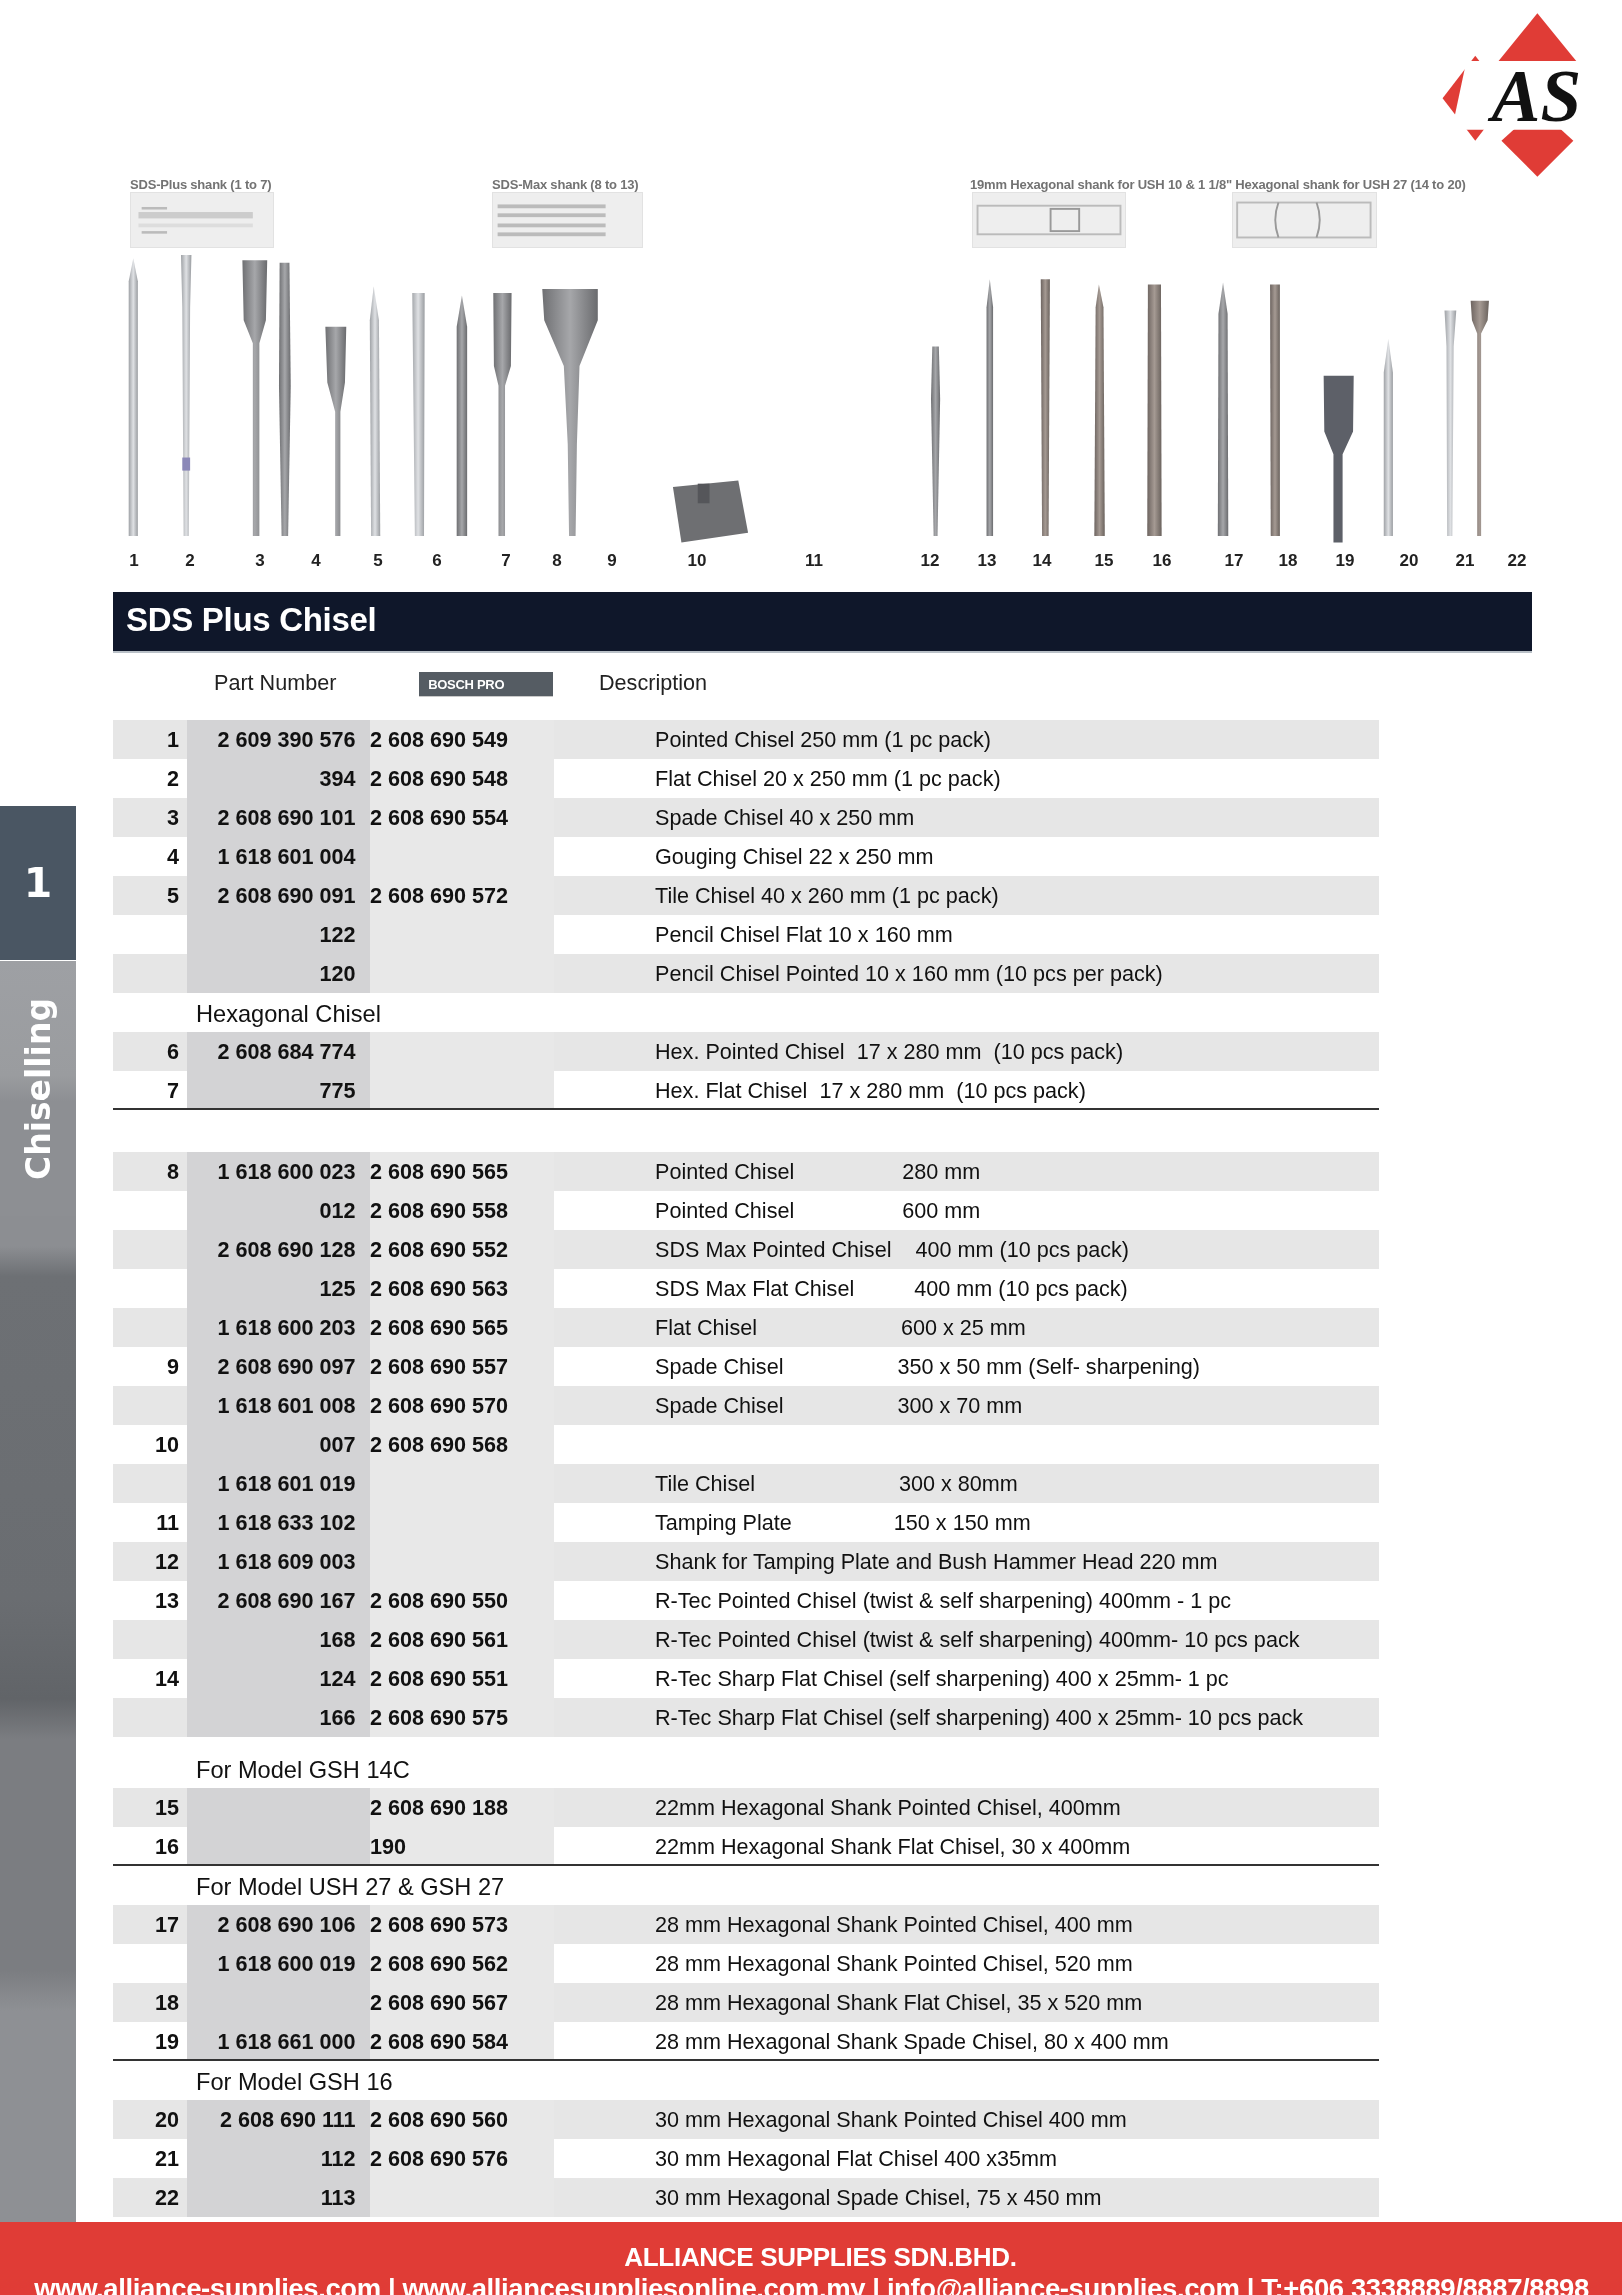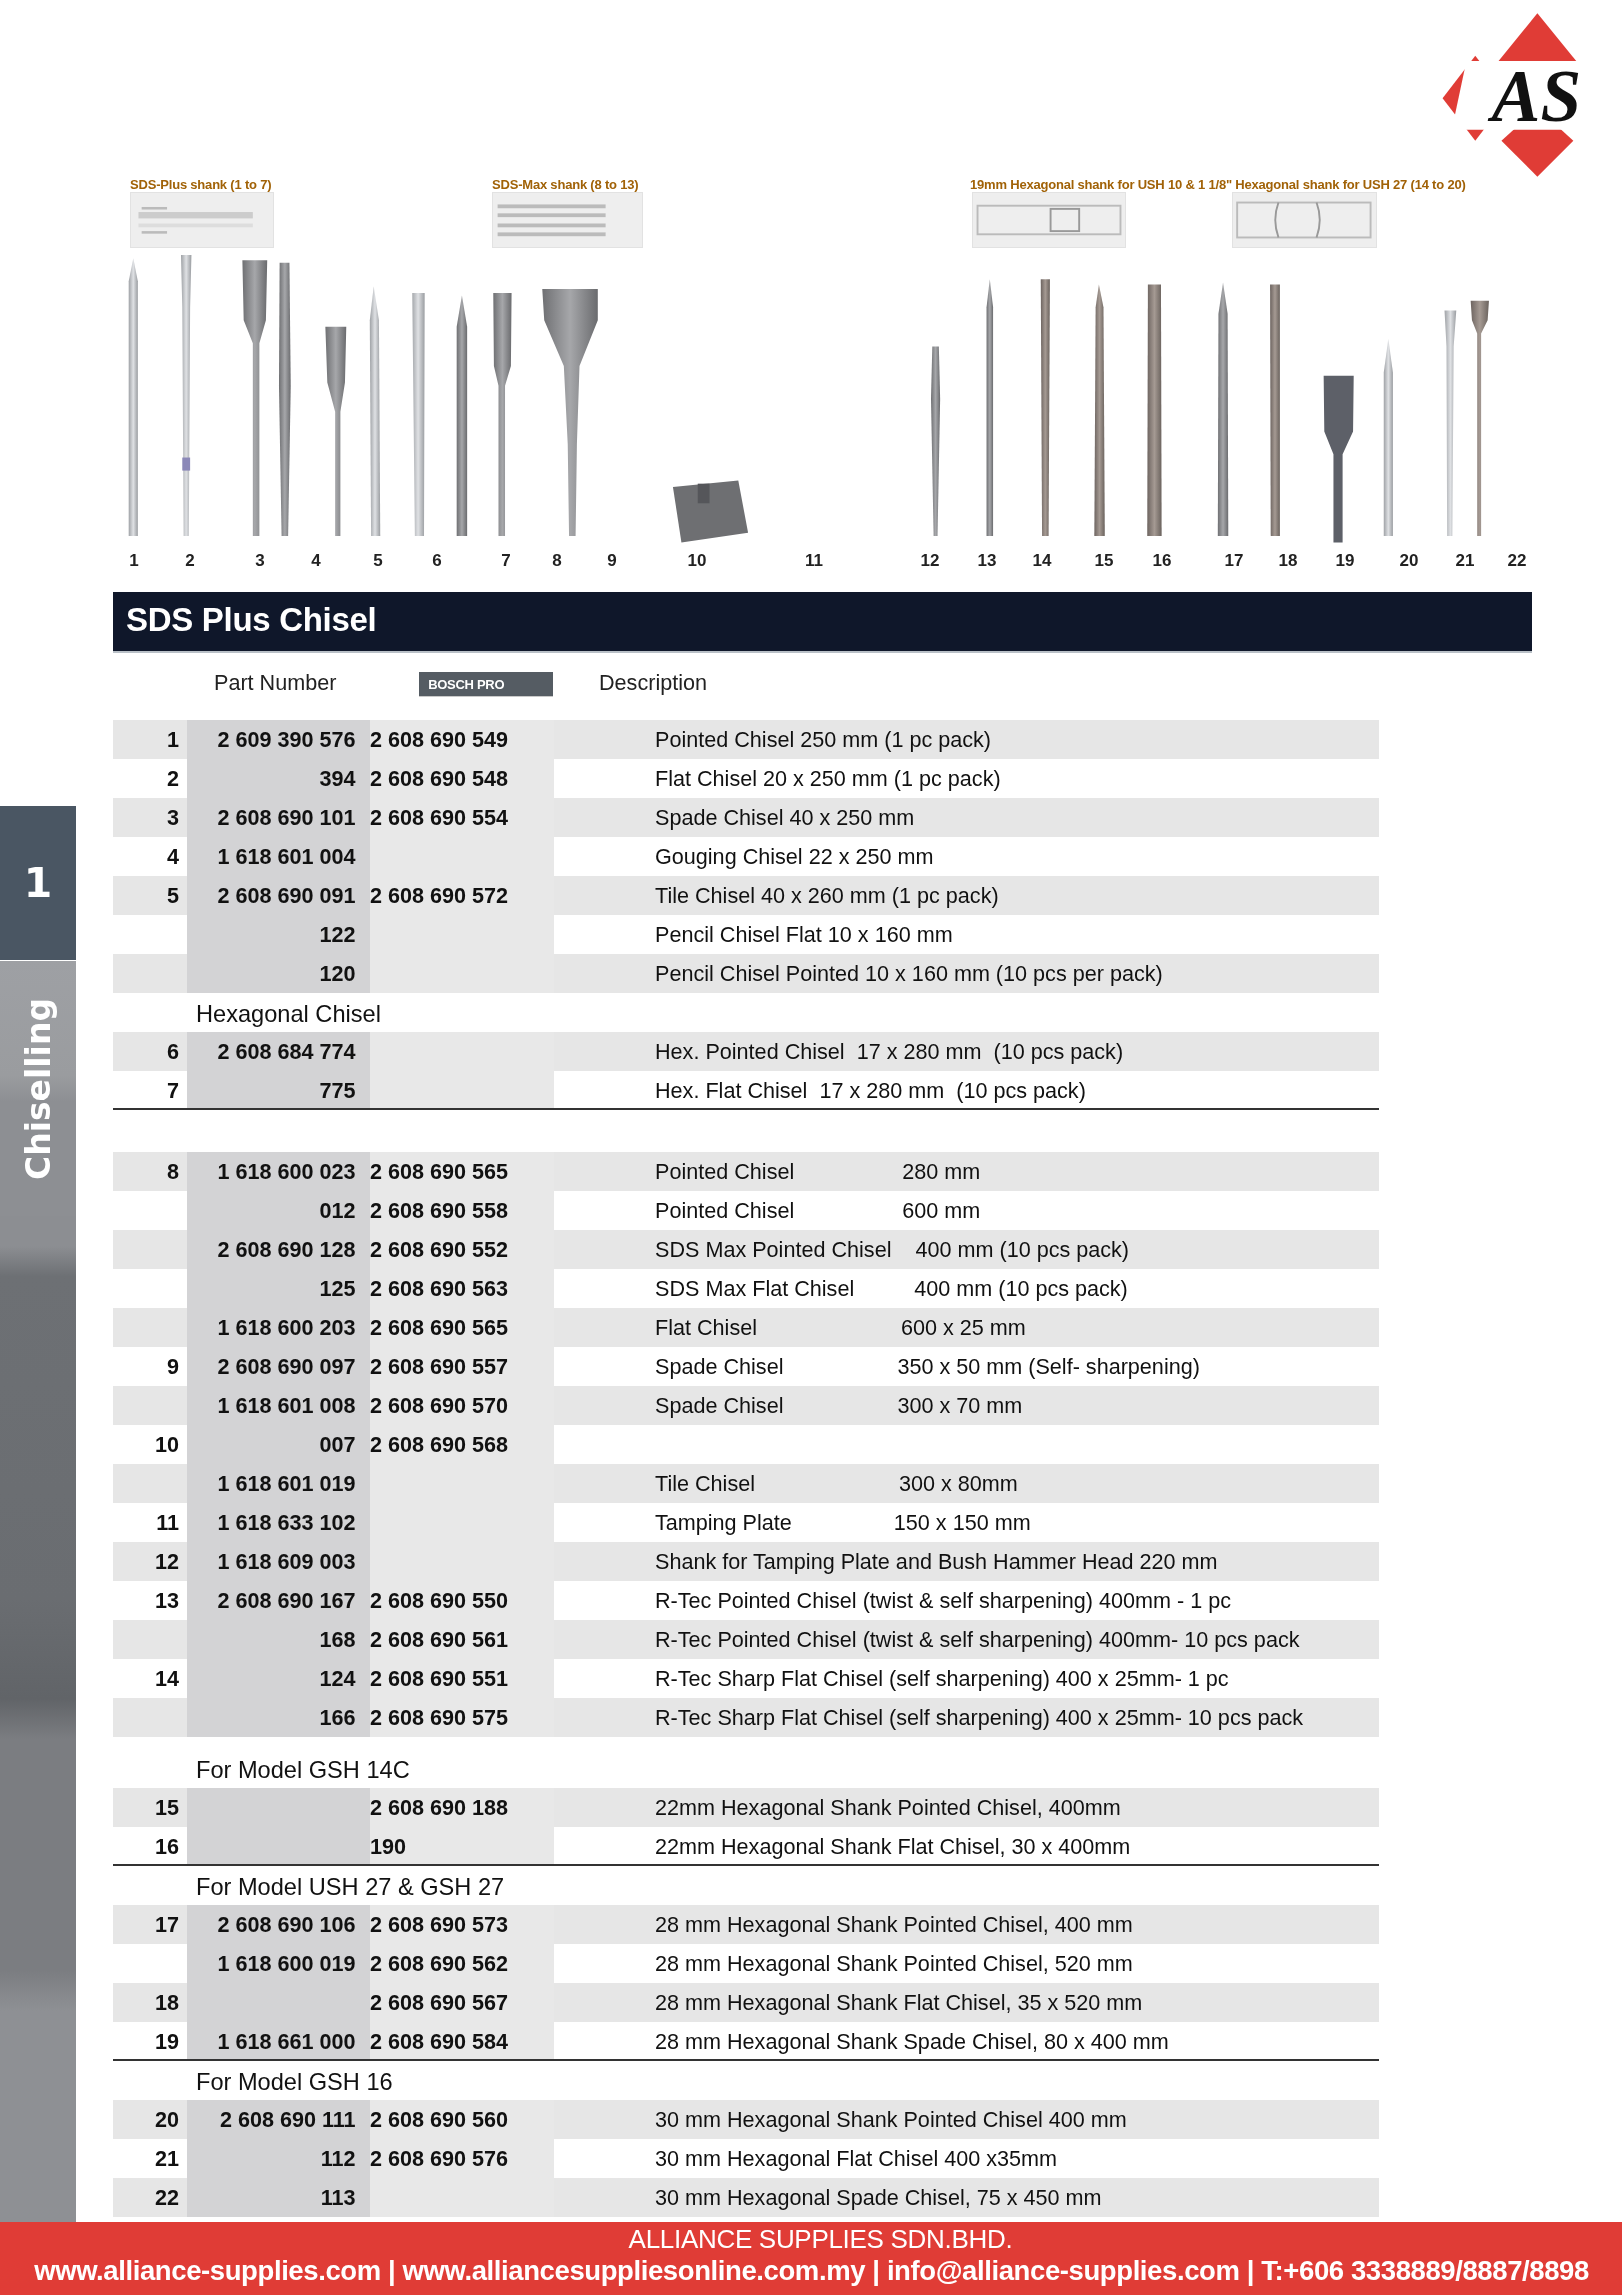--- a/index.html
+++ b/index.html
@@ -3,21 +3,21 @@
 <meta charset="utf-8">
 <style>
   * { box-sizing: border-box; margin: 0; padding: 0; }
   html, body { width: 1623px; height: 2295px; background: #ffffff; overflow: hidden; }
   body { position: relative; font-family: "Liberation Sans", "DejaVu Sans", sans-serif; color: #111; }
 
   
   .logo { position: absolute; left: 1413px; top: 9.8px; width: 203px; height: 170px; }
 
   
-  .shank-caption { position: absolute; top: 177px; font-size: 13px; font-weight: bold; color: #a16207; letter-spacing: -0.2px; white-space: nowrap; }
+  .shank-caption { position: absolute; top: 177px; font-size: 13px; font-weight: bold; color: #737373; letter-spacing: -0.2px; white-space: nowrap; }
   .shank-img { position: absolute; top: 192px; height: 56px; background: #eeeeee; border: 0.7px solid #e2e2e2; }
   .shank-img svg { width: 100%; height: 100%; }
 
   
   .tools { position: absolute; left: 113px; top: 255px; width: 1440px; height: 314px; }
   .tool-label { position: absolute; top: 296px; font-size: 17px; font-weight: bold; color: #222; transform: translateX(-50%); white-space: nowrap; }
 
   
   .section-bar { position: absolute; left: 113px; top: 592px; width: 1419px; height: 61px; background: #0f172a; border-bottom: 2px solid #b9c0c7; }
   .section-bar h1 { position: absolute; left: 13px; top: 9.2px; font-size: 33px; font-weight: bold; color: #fff; letter-spacing: -0.3px; }
@@ -39,21 +39,21 @@
 
   
   .side { position: absolute; left: 0; width: 76px; }
   .side-num { top: 806px; height: 154px; background: #4a5663; color: #fff; font-size: 41px; font-weight: bold; text-align: center; line-height: 154px; font-family: "DejaVu Sans", sans-serif; }
   .side-chisel { top: 961px; height: 255px; background: linear-gradient(#9ea0a4 0%, #9a9c9f 45%, #8d8f93 55%, #8d8f93 100%); }
   .side-chisel span { position: absolute; left: 50%; top: 50%; transform: translate(-50%, -50%) rotate(-90deg); color: #fff; font-size: 33px; font-weight: bold; font-family: "DejaVu Sans", sans-serif; white-space: nowrap; }
   .side-rest { top: 1216px; height: 1006px; background: linear-gradient(#8c8e92 0%, #8c8e92 3%, #6d7074 6%, #6a6d71 38%, #616468 48%, #7b7d81 52%, #7b7d81 75%, #8e9094 79%, #8e9094 100%); }
 
   
   .footer { position: absolute; left: 0; top: 2222px; width: 1623px; height: 74px; background: #e03c36; color: #fff; text-align: center; }
-  .footer .company { font-size: 26px; font-weight: normal; line-height: 27.5px; padding-top: 4px; letter-spacing: -0.3px; margin-left: 18px; }
+  .footer .company { font-size: 26px; font-weight: bold; line-height: 27.5px; padding-top: 22px; letter-spacing: -0.3px; margin-left: 18px; }
   .footer .contacts { font-size: 27.5px; font-weight: bold; line-height: 34px; letter-spacing: -0.4px; white-space: nowrap; }
 </style>
 </head>
 <body>
 
 <div class="logo">
   <svg viewBox="0 0 310 260" width="203" height="170">
     <polygon points="190,5 255,85 190,165 125,85" fill="#e03c36"></polygon>
     <polygon points="95,70 145,135 95,200 45,135" fill="#e03c36"></polygon>
     <polygon points="190,150 245,200 190,255 135,200" fill="#e03c36"></polygon>

